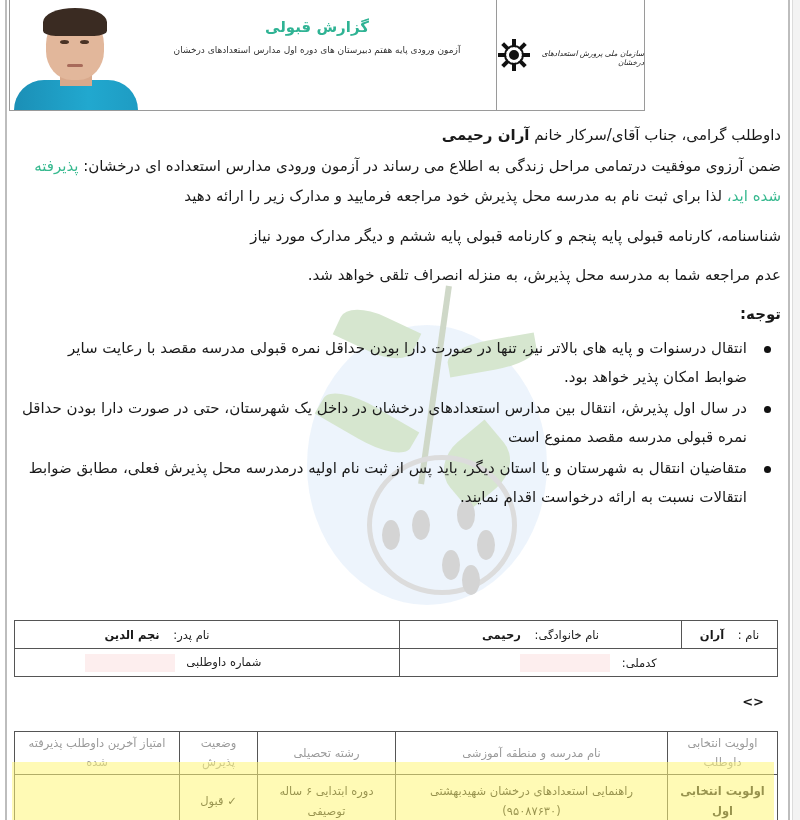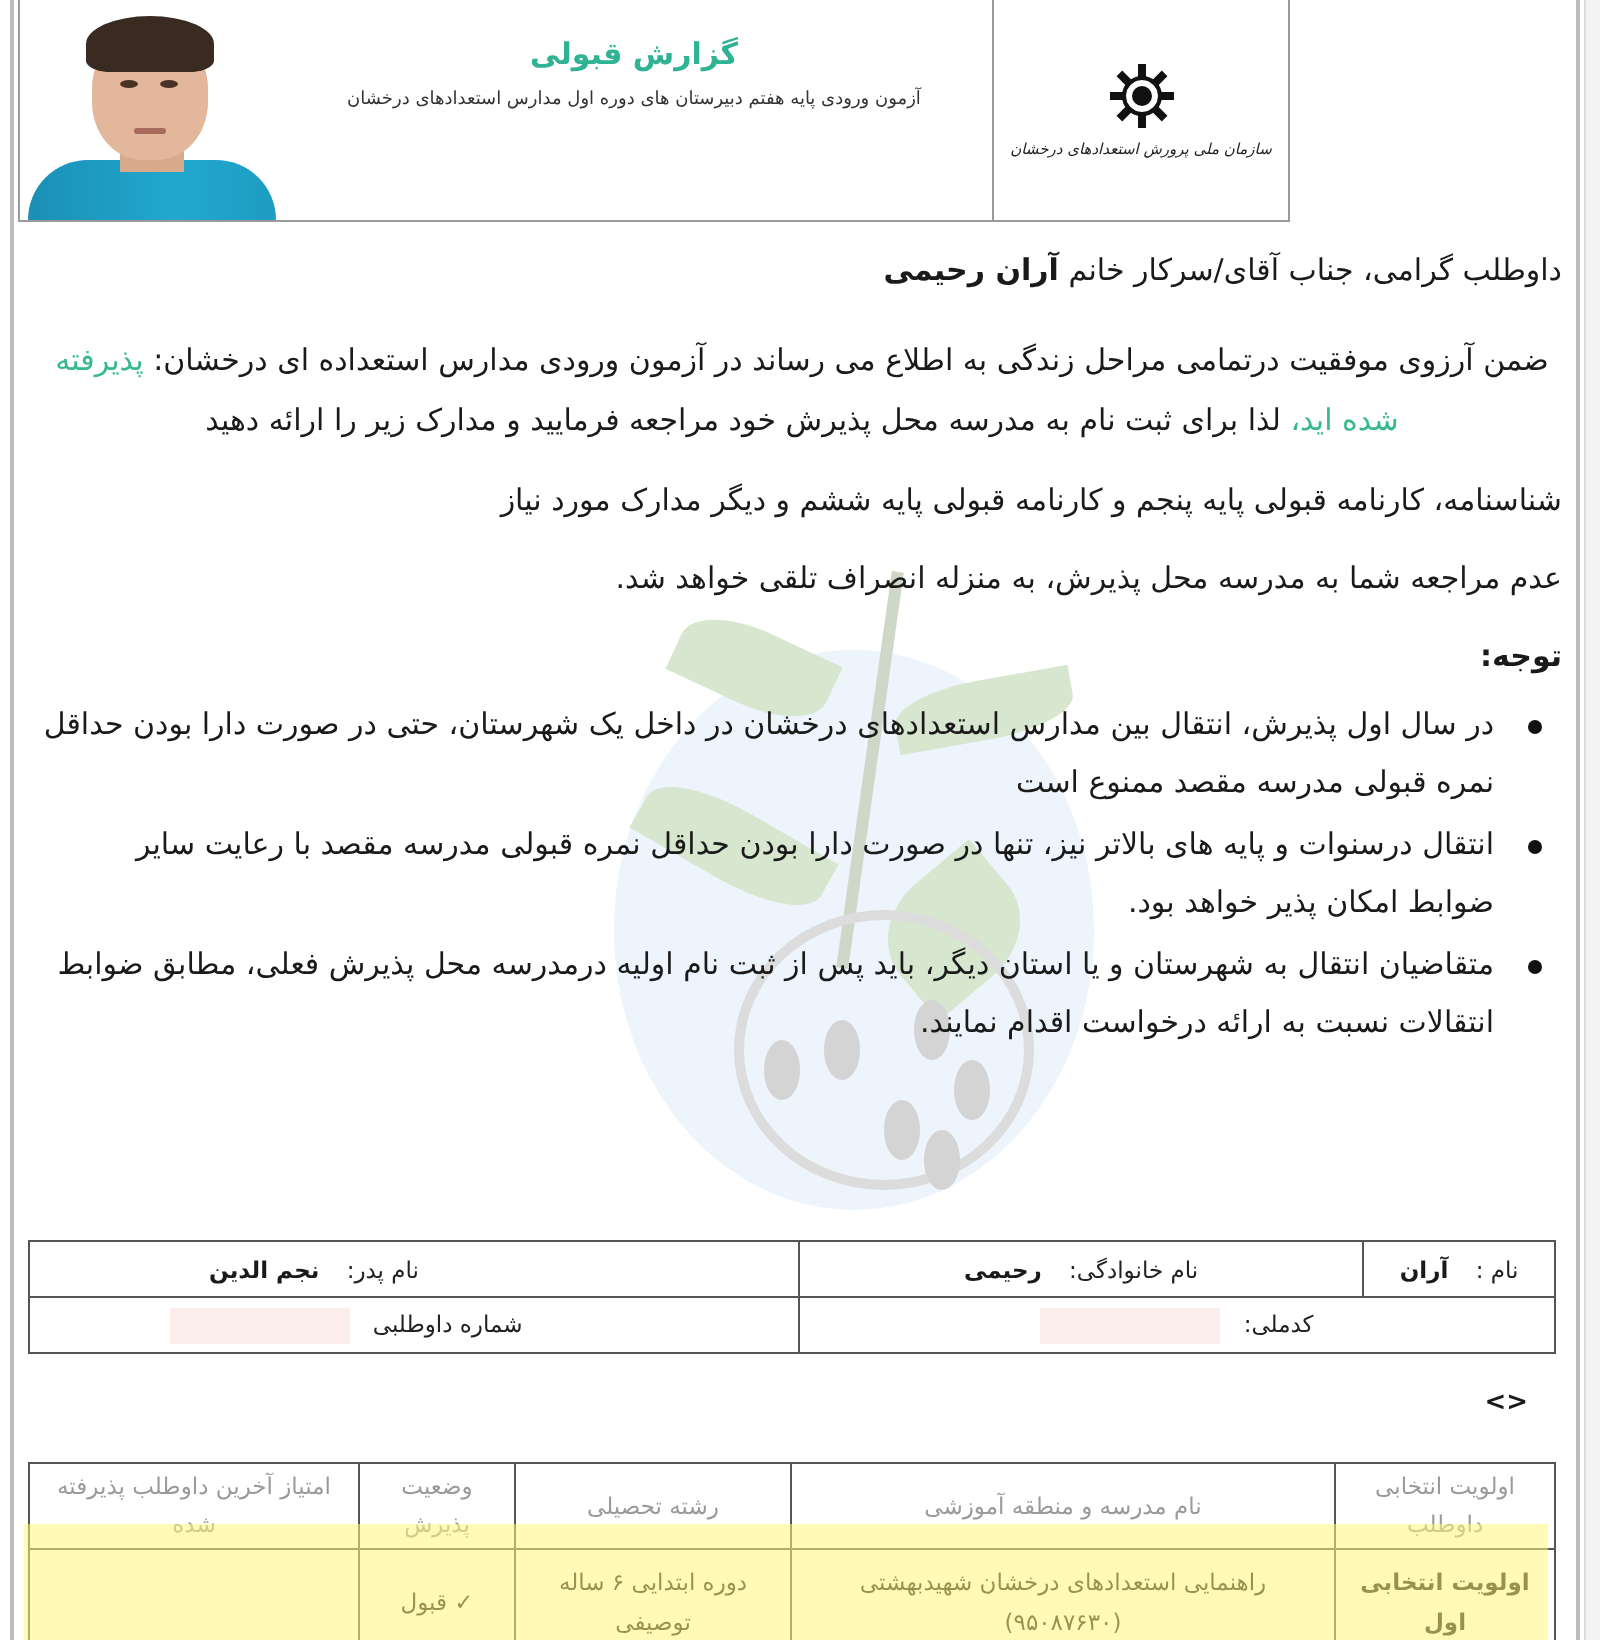--- a/index.html
+++ b/index.html
@@ -14,42 +14,42 @@
     .photo .shirt { position: absolute; left: 4px; bottom: 0; width: 124px; height: 30px; background: linear-gradient(90deg,#1b8fb6,#21a8cf 60%,#1e9cc3); border-radius: 40px 40px 0 0; }
     .photo .neck { position: absolute; left: 50px; top: 64px; width: 32px; height: 22px; background: #d9a98c; }
     .photo .face { position: absolute; left: 36px; top: 14px; width: 58px; height: 66px; background: #e2b79b; border-radius: 46% 46% 44% 44%; }
     .photo .hair { position: absolute; left: 33px; top: 8px; width: 64px; height: 28px; background: #3a2b22; border-radius: 50% 50% 20% 20%; }
     .photo .eye { position: absolute; top: 40px; width: 9px; height: 4px; background: #4a3325; border-radius: 50%; }
     .photo .mouth { position: absolute; left: 57px; top: 64px; width: 16px; height: 3px; background: #a86a5a; border-radius: 2px; }
     .title-block { flex: 1; text-align: center; padding-top: 18px; direction: rtl; }
     .title { color: #2fb394; font-size: 15px; font-weight: bold; }
     .subtitle { font-size: 9px; color: #333; margin-top: 9px; }
     .year { font-size: 10.5px; color: #222; margin-top: 15px; font-weight: bold; }
-    .logo { width: 148px; height: 110px; border-left: 1px solid #9a9a9a; display: flex; flex-direction: column; align-items: center; justify-content: center; }
+    .logo { width: 148px; height: 110px; border-left: 1px solid #9a9a9a; display: flex; flex-direction: row; align-items: center; justify-content: center; }
     .logo-mark { width: 34px; height: 34px; position: relative; }
     .logo-mark span { position: absolute; left: 15px; top: 1px; width: 4px; height: 32px; background: #111; }
     .logo-mark span:nth-child(2){ transform: rotate(45deg); }
     .logo-mark span:nth-child(3){ transform: rotate(90deg); }
     .logo-mark span:nth-child(4){ transform: rotate(135deg); }
     .logo-mark i { position: absolute; left: 9px; top: 9px; width: 16px; height: 16px; background: #111; border-radius: 50%; border: 3px solid #fff; outline: 2px solid #111; }
     .logo-text { font-size: 7.5px; color: #222; margin-top: 5px; direction: rtl; font-style: italic; }
 
     
     .watermark { position: absolute; left: 300px; top: 285px; width: 260px; height: 330px; pointer-events: none; }
     .wm-circle { position: absolute; left: 0; top: 40px; width: 240px; height: 280px; background: #e9f1fb; border-radius: 50%; opacity: .8; }
     .wm-stem { position: absolute; left: 125px; top: 0; width: 6px; height: 200px; background: #cfd8c8; transform: rotate(8deg); }
     .wm-leaf { position: absolute; background: #d6e6cf; border-radius: 50% 0 50% 0; }
     .wm-dice { position: absolute; left: 60px; top: 170px; width: 150px; height: 140px; border: 5px solid #dcdcdc; border-radius: 50%; }
     .wm-dot { position: absolute; width: 18px; height: 30px; background: #d4d4d4; border-radius: 50%; }
 
     
     .content { position: absolute; left: 14px; top: 118px; width: 760px; direction: rtl; text-align: right; font-size: 15px; line-height: 31px; z-index: 2; }
     .greeting { margin-top: 2px; }
     .greeting b { font-weight: bold; }
-    .para1 { margin-top: 14px; line-height: 30px; text-align: center; }
+    .para1 { margin-top: 0; line-height: 30px; }
     .accepted { color: #37b98f; }
     .para2 { margin-top: 10px; }
     .para3 { margin-top: 8px; }
     .note-title { font-weight: bold; margin-top: 8px; }
     ul.notes { list-style: none; margin-top: 4px; padding-right: 34px; }
     ul.notes li { position: relative; line-height: 29px; margin-bottom: 2px; }
     ul.notes li::before { content: ""; position: absolute; right: -24px; top: 12px; width: 7px; height: 7px; border-radius: 50%; background: #111; }
 
     
     .info { position: absolute; left: 7px; top: 620px; width: 764px; border-collapse: collapse; direction: rtl; font-size: 11.5px; z-index: 2; }
@@ -119,22 +119,22 @@
       <span>داوطلب گرامی، جناب آقای/سرکار خانم</span>
       <b>آران رحیمی</b>
     </div>
     <div class="para1">
       <span>ضمن آرزوی موفقیت درتمامی مراحل زندگی به اطلاع می رساند در آزمون ورودی مدارس استعداده ای درخشان: </span><span class="accepted">پذیرفته شده اید،</span><span> لذا برای ثبت نام به مدرسه محل پذیرش خود مراجعه فرمایید و مدارک زیر را ارائه دهید</span>
     </div>
     <div class="para2">شناسنامه، کارنامه قبولی پایه پنجم و کارنامه قبولی پایه ششم و دیگر مدارک مورد نیاز</div>
     <div class="para3">عدم مراجعه شما به مدرسه محل پذیرش، به منزله انصراف تلقی خواهد شد.</div>
     <div class="note-title">توجه:</div>
     <ul class="notes">
+      <li>انتقال درسنوات و پایه های بالاتر نیز، تنها در صورت دارا بودن حداقل نمره قبولی مدرسه مقصد با رعایت سایر ضوابط امکان پذیر خواهد بود.</li>
       <li>در سال اول پذیرش، انتقال بین مدارس استعدادهای درخشان در داخل یک شهرستان، حتی در صورت دارا بودن حداقل نمره قبولی مدرسه مقصد ممنوع است</li>
-      <li>انتقال درسنوات و پایه های بالاتر نیز، تنها در صورت دارا بودن حداقل نمره قبولی مدرسه مقصد با رعایت سایر ضوابط امکان پذیر خواهد بود.</li>
       <li>متقاضیان انتقال به شهرستان و یا استان دیگر، باید پس از ثبت نام اولیه درمدرسه محل پذیرش فعلی، مطابق ضوابط انتقالات نسبت به ارائه درخواست اقدام نمایند.</li>
     </ul>
   </div>
 
   <table class="info">
     <tbody>
         <tr>
       <td style="width:96px">
         <span class="lbl">نام :</span>
         <span class="val">آران</span>

